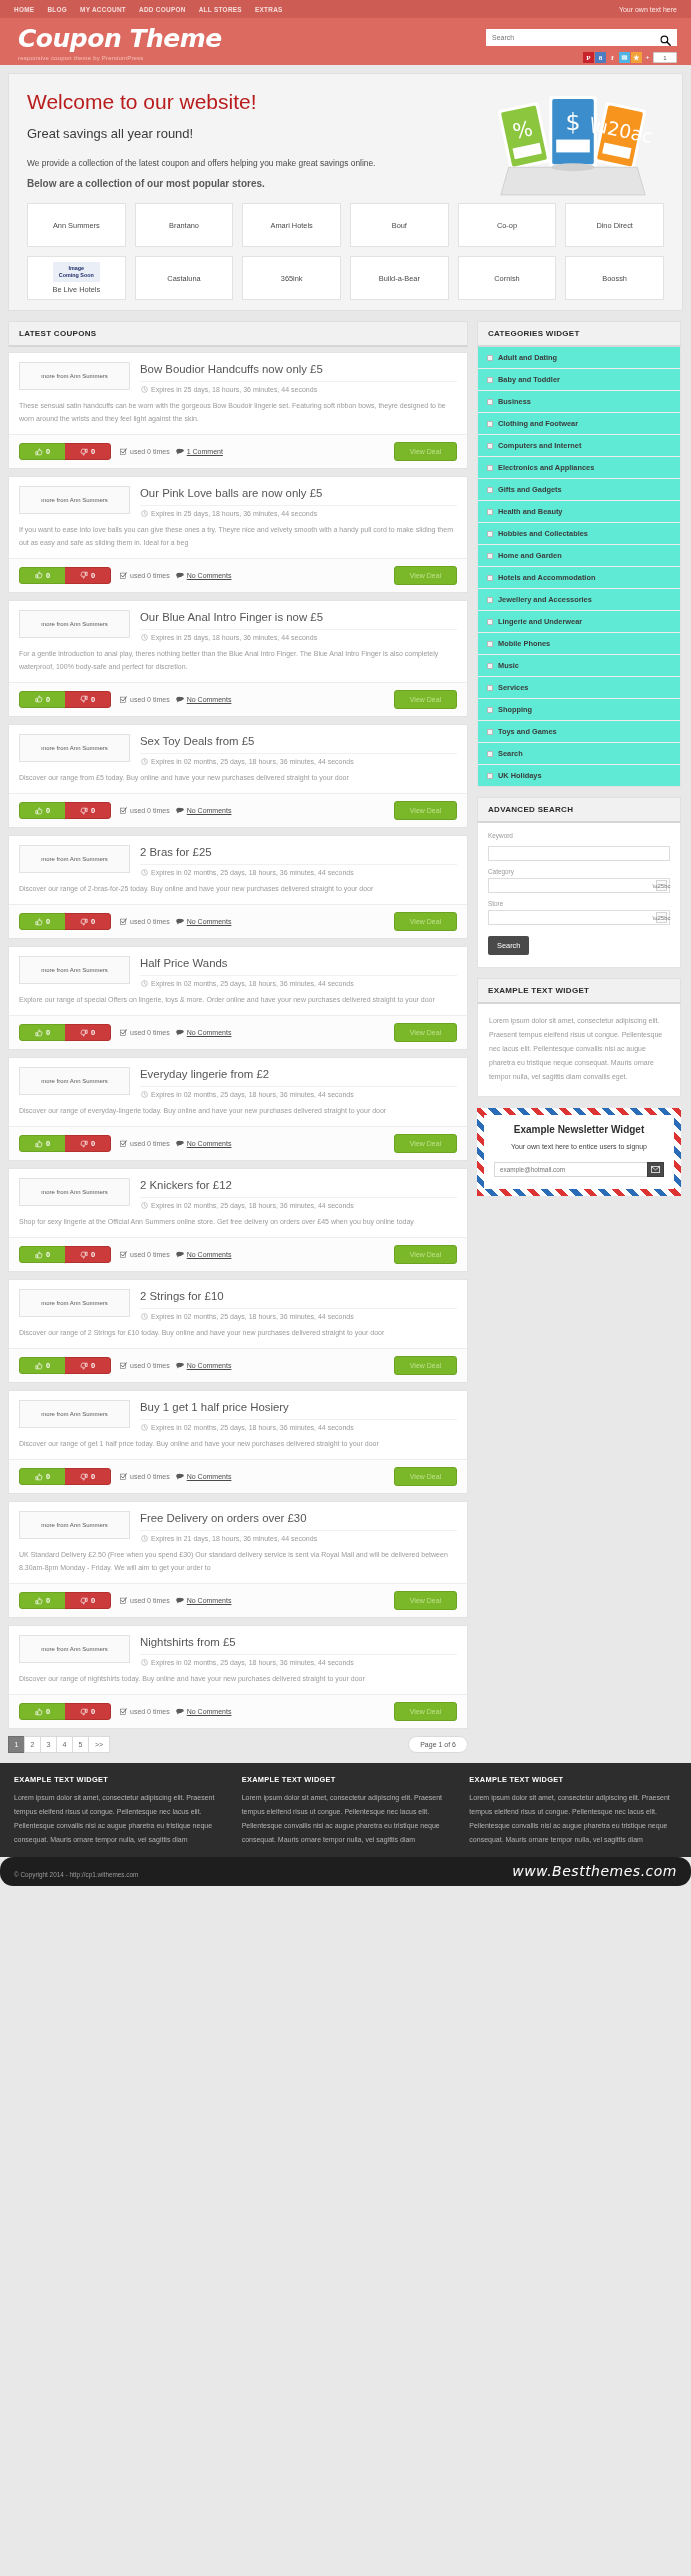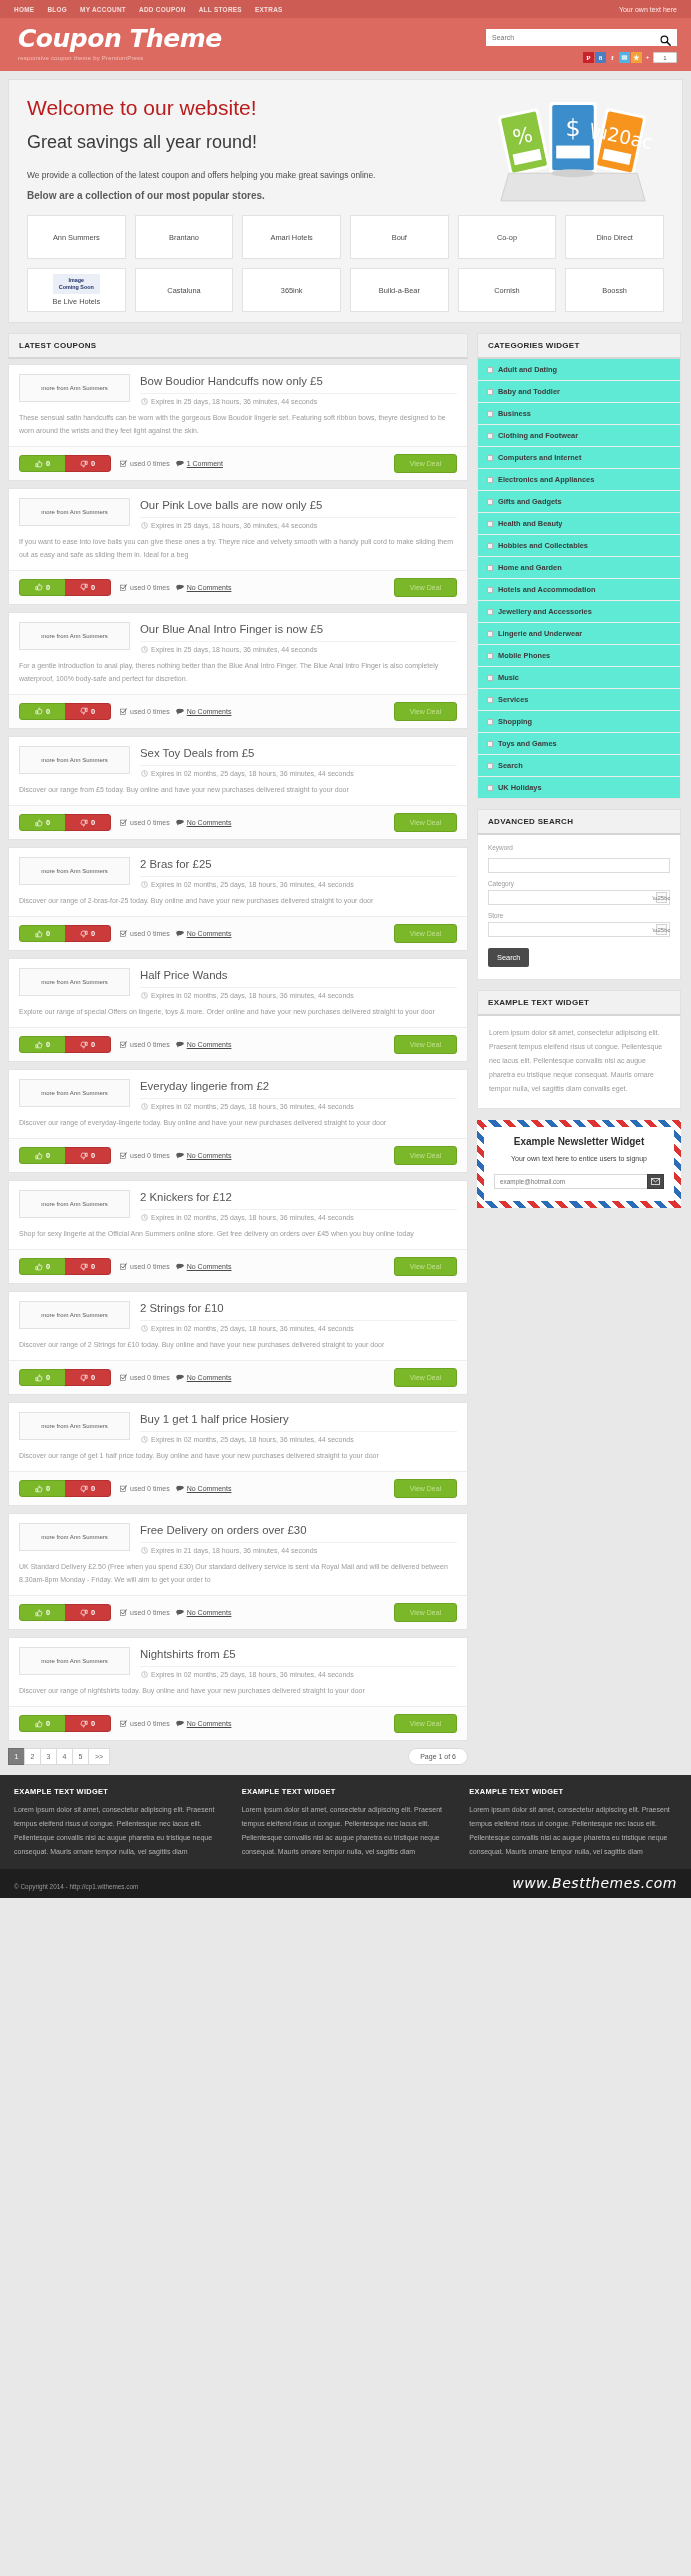--- a/index.html
+++ b/index.html
@@ -30,21 +30,21 @@
   .topbar-right {
     position: absolute;
     right: 14px;
     color: #fce9e7;
     font-size: 7px;
   }
 
   
   .header {
     background: #dd6a60;
-    height: 53px;
+    height: 47px;
     position: relative;
     padding: 6px 24px 0 18px;
   }
   .logo {
     font-family: "DejaVu Sans", sans-serif;
     font-size: 25px;
     color: #fff;
     font-style: italic;
     font-weight: bold;
     letter-spacing: -0.5px;
@@ -118,21 +118,21 @@
     position: relative;
     overflow: hidden;
   }
   .hero h1 {
     font-size: 21px;
     font-weight: normal;
     color: #b91c1c;
     margin-bottom: 12px;
   }
   .hero h2 {
-    font-size: 18px;
+    font-size: 13px;
     font-weight: normal;
     color: #3b3b3b;
     margin-bottom: 16px;
   }
   .hero p.lead {
     font-size: 8.4px;
     color: #4a4a4a;
     line-height: 1.55;
     width: 390px;
     margin-bottom: 8px;
@@ -471,20 +471,21 @@
     color: #b4b4b4;
     font-size: 7px;
     line-height: 2.0;
   }
   .footer-bottom {
     background: #1e1e1e;
     padding: 7px 14px 8px 14px;
     display: flex;
     align-items: flex-end;
     justify-content: space-between;
+    border-radius: 13px;
   }
   .copyright { color: #9a9a9a; font-size: 6.4px; }
   .bestthemes {
     color: #fff;
     font-family: "DejaVu Sans", sans-serif;
     font-style: italic;
     font-size: 14px;
     letter-spacing: 0.5px;
     line-height: 1;
   }

